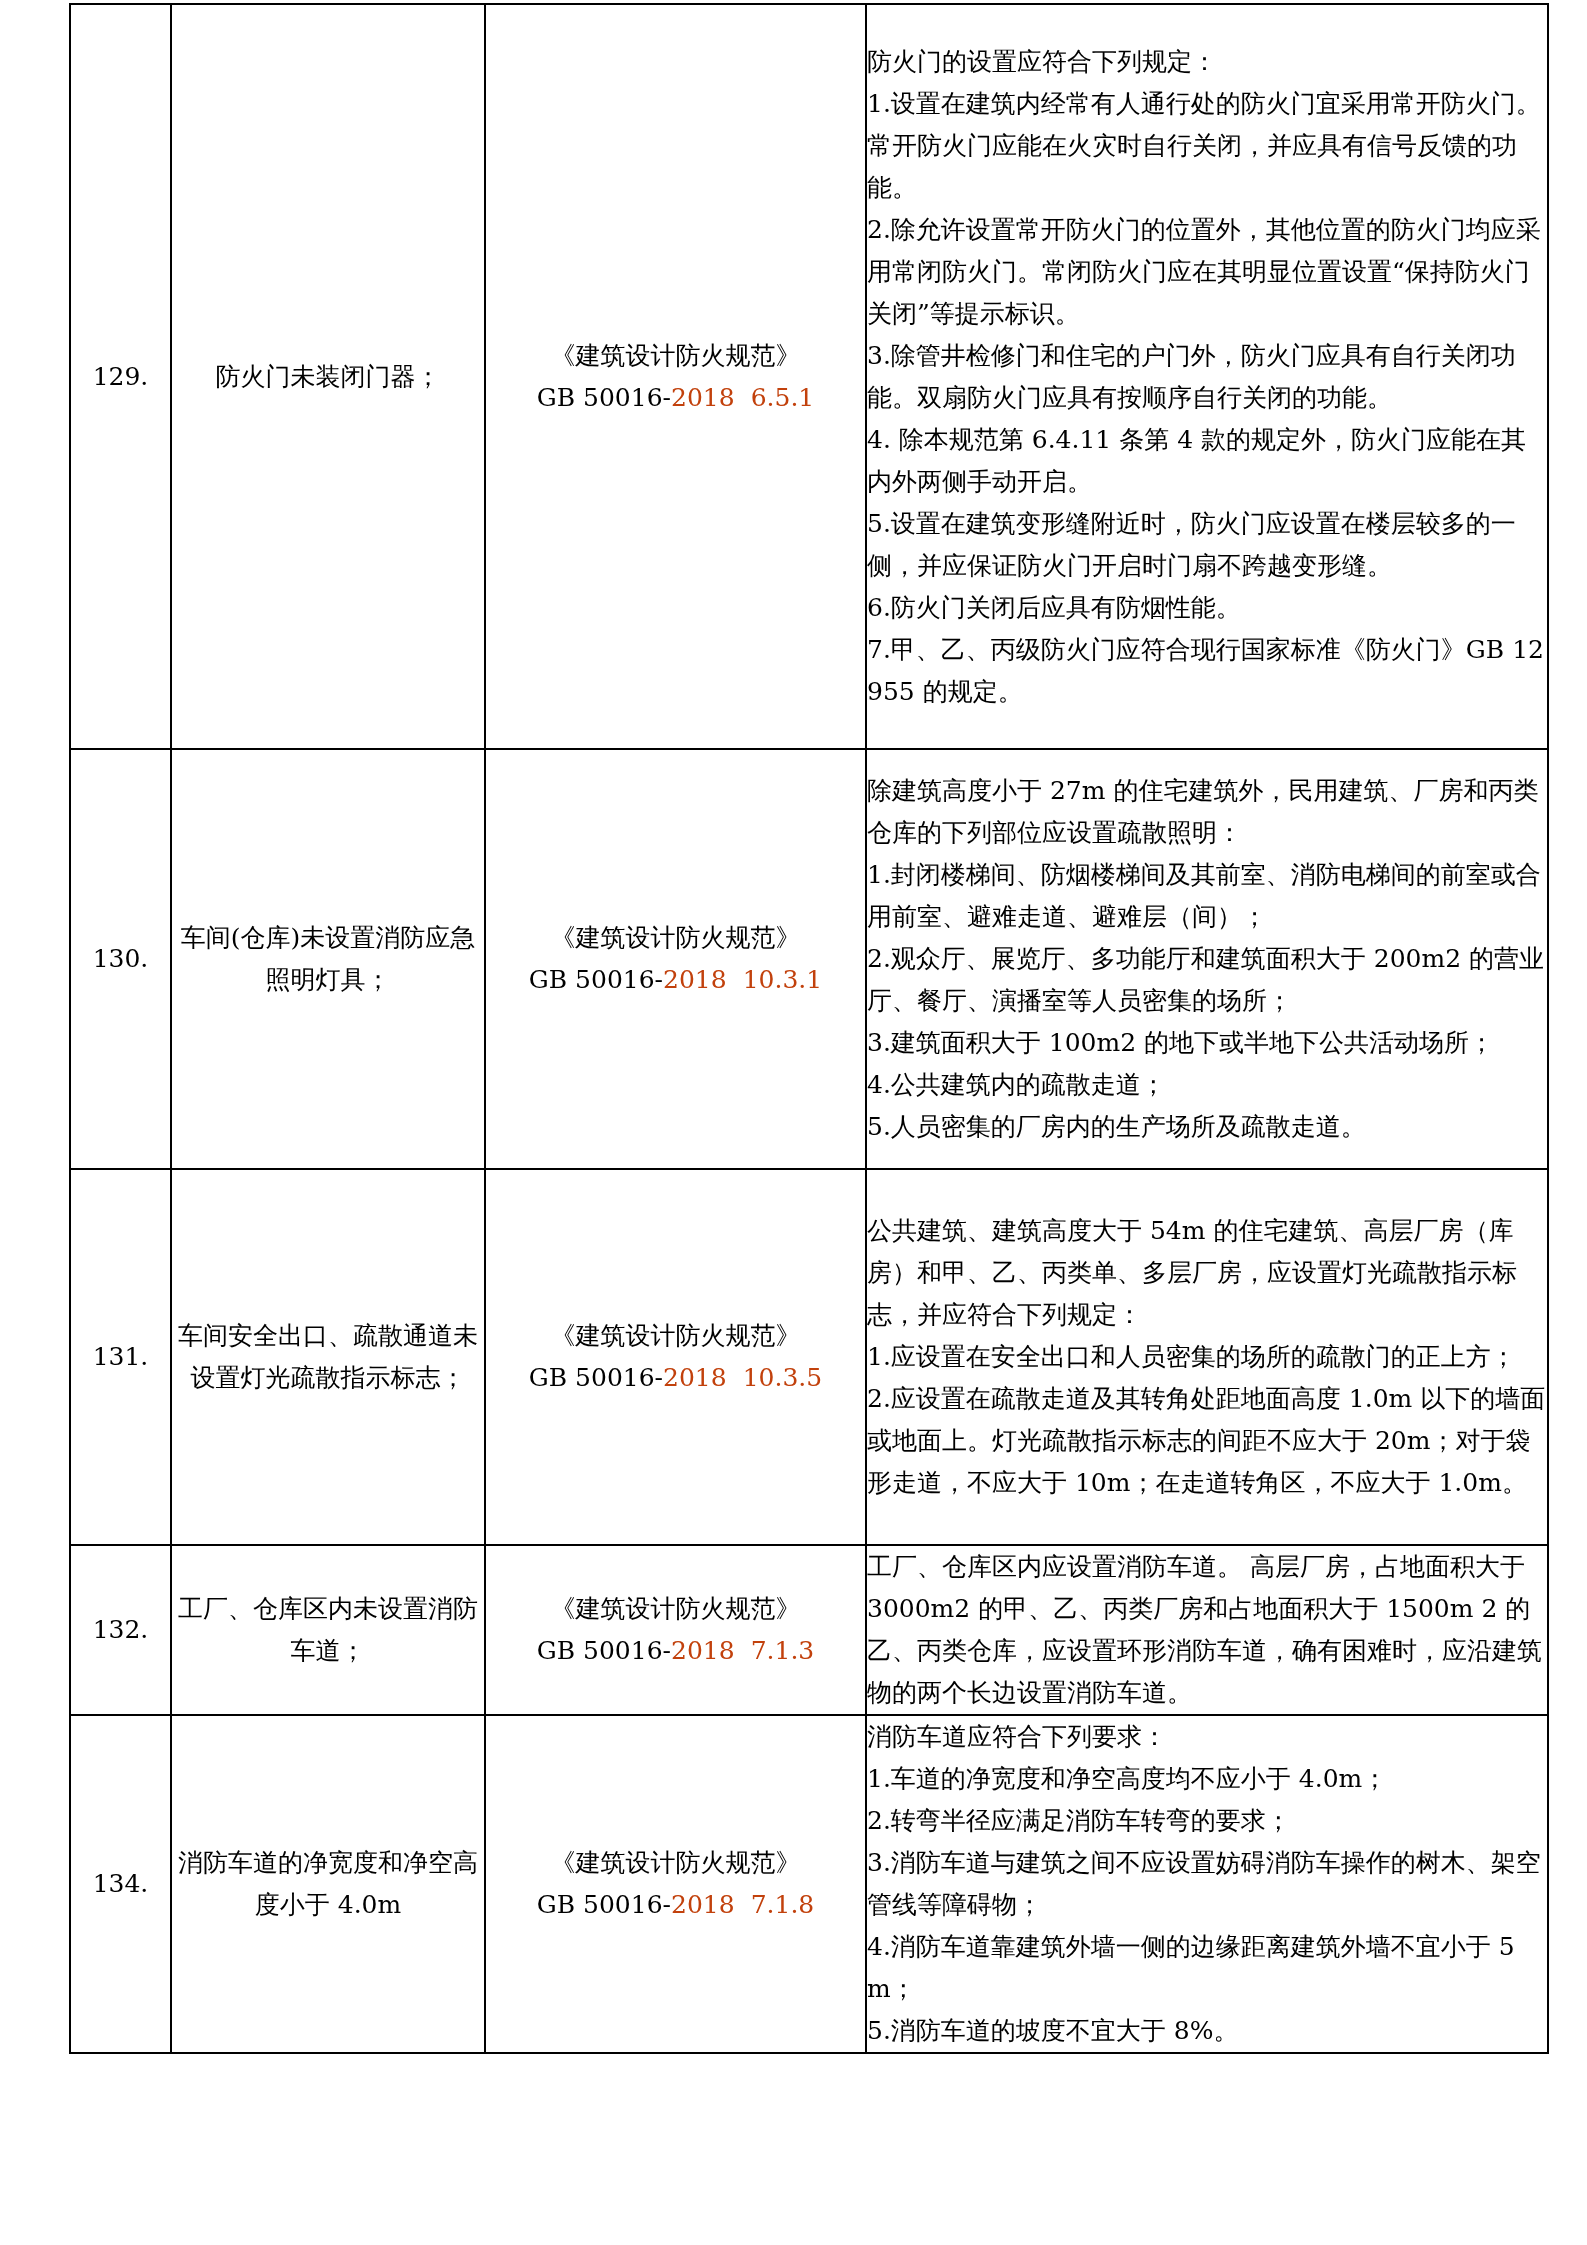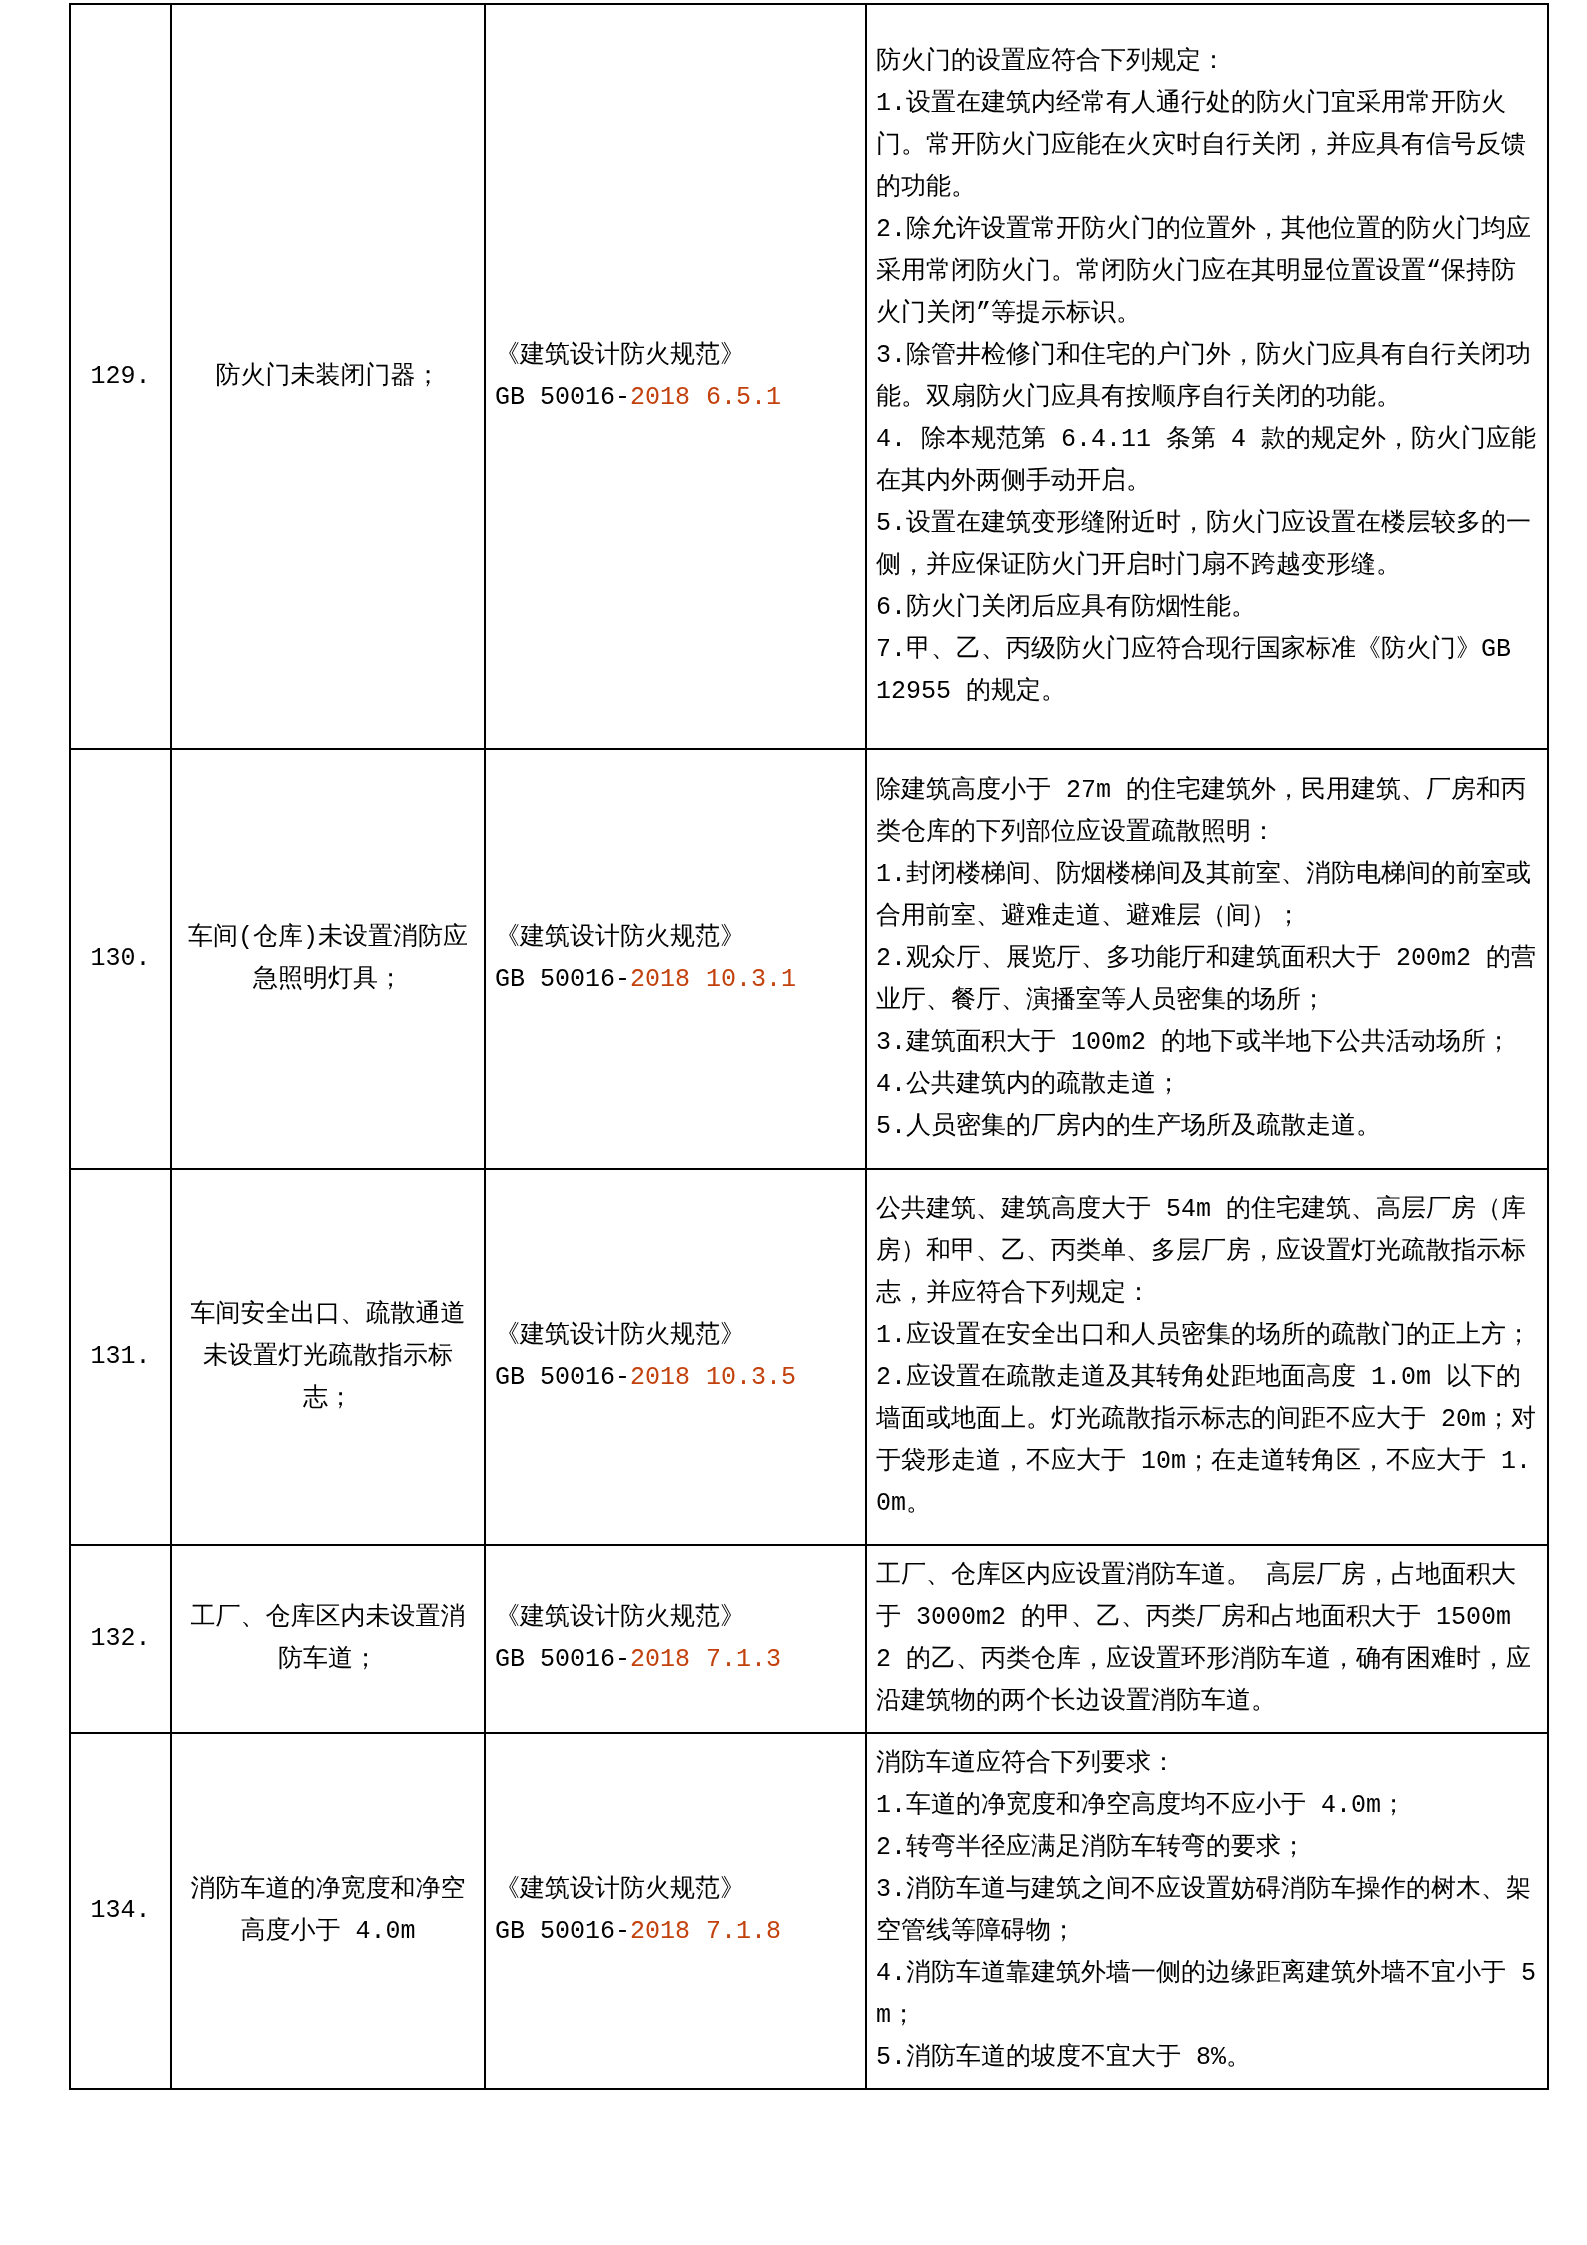--- a/index.html
+++ b/index.html
@@ -21,30 +21,29 @@
     position: absolute;
     left: 69px;
     top: 3px;
     width: 1478px;
     border-collapse: collapse;
     table-layout: fixed;
   }
   table.doc-table td {
     border: 2px solid #000000;
     vertical-align: middle;
-    padding: 9px;
+    padding: 0;
     font-size: 25px;
     line-height: 42px;
     box-sizing: border-box;
     overflow: hidden;
-    font-family: Liberation Mono, monospace;
   }
   td.num  { text-align: center; }
   td.issue { padding: 0 38px 0 10px; text-align: center; }
-  td.ref  { text-align: left; line-height: 44px; }
+  td.ref  { text-align: center; line-height: 44px; }
   td.reg  { padding: 0 46px 0 13px; text-align: left; }
   .reg-text { white-space: pre-wrap; word-break: break-all; }
   .red { color: #c2410c; }
   .ref-section { margin-left: 16px; }
   tr.r0 { height: 745px; }
   tr.r1 { height: 420px; }
   tr.r2 { height: 376px; }
   tr.r3 { height: 166px; }
   tr.r4 { height: 125px; }
   tr.r5 { height: 335px; }

